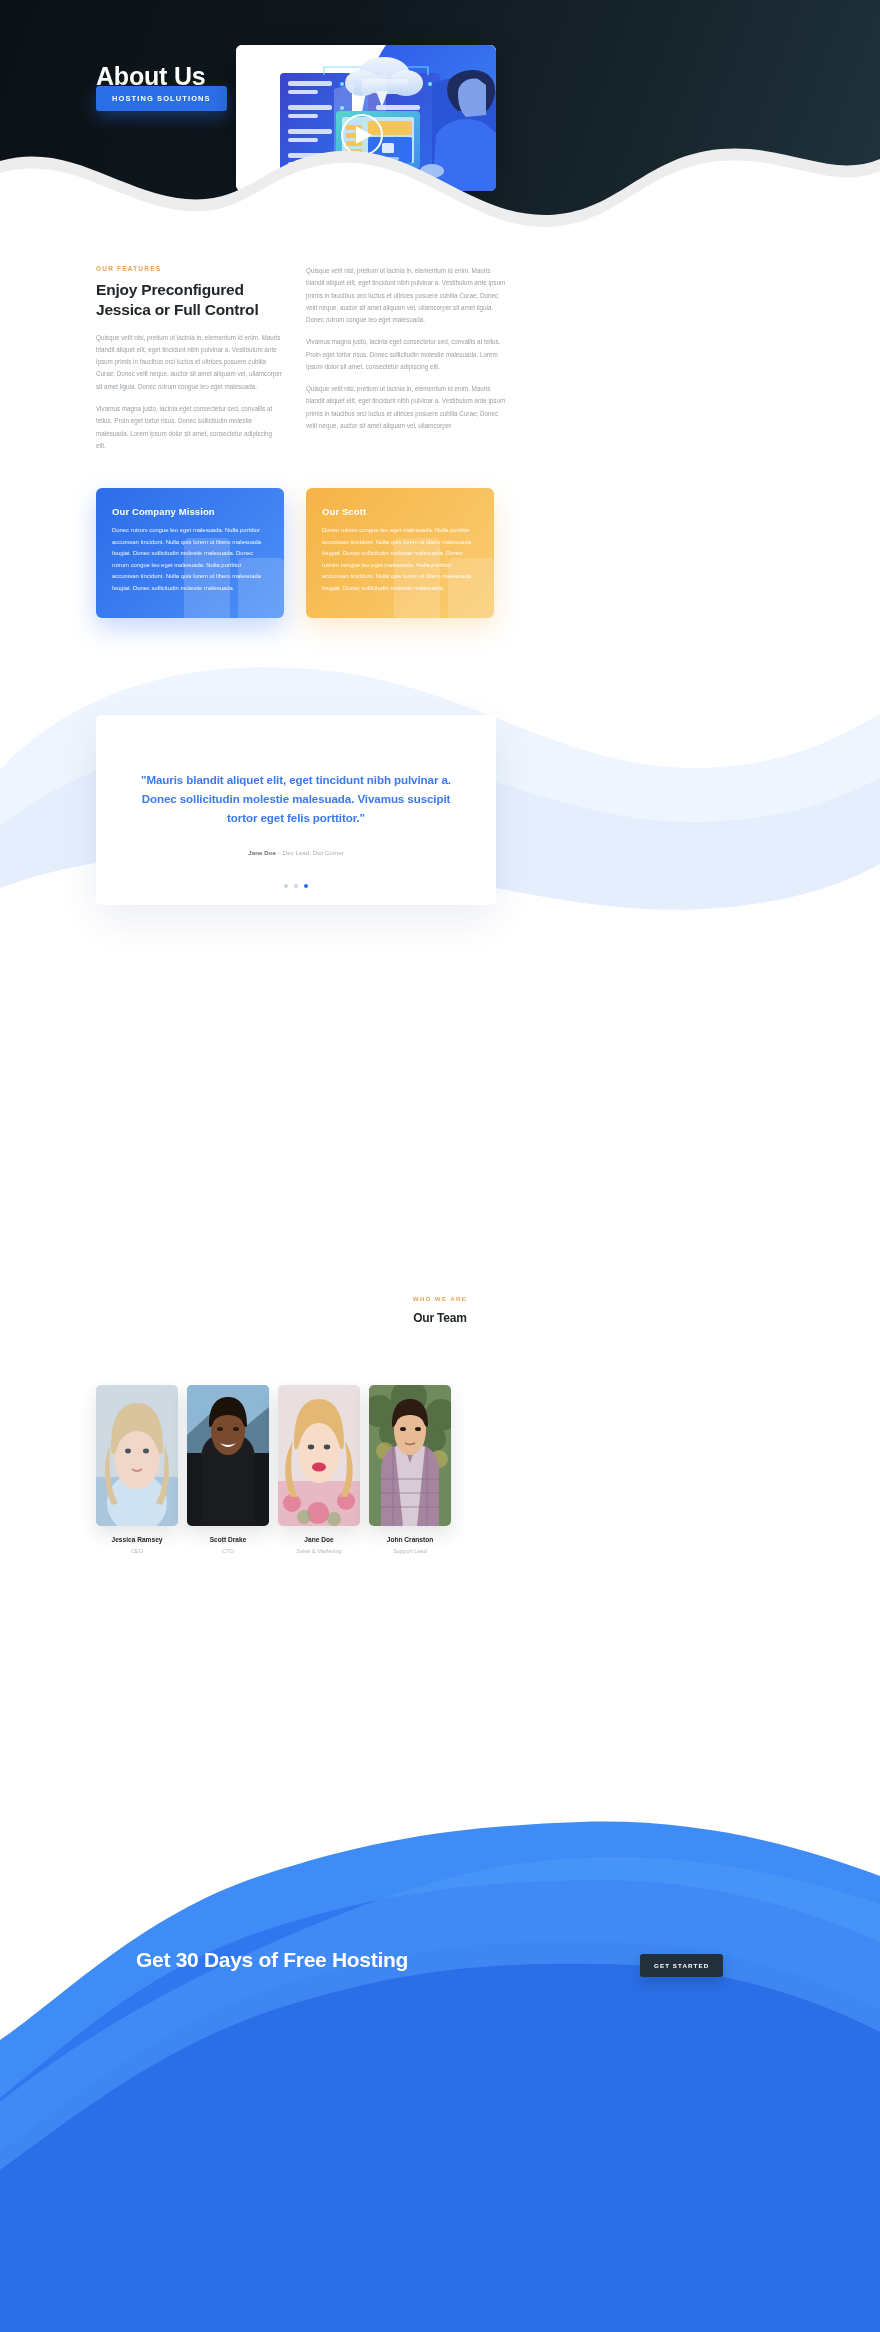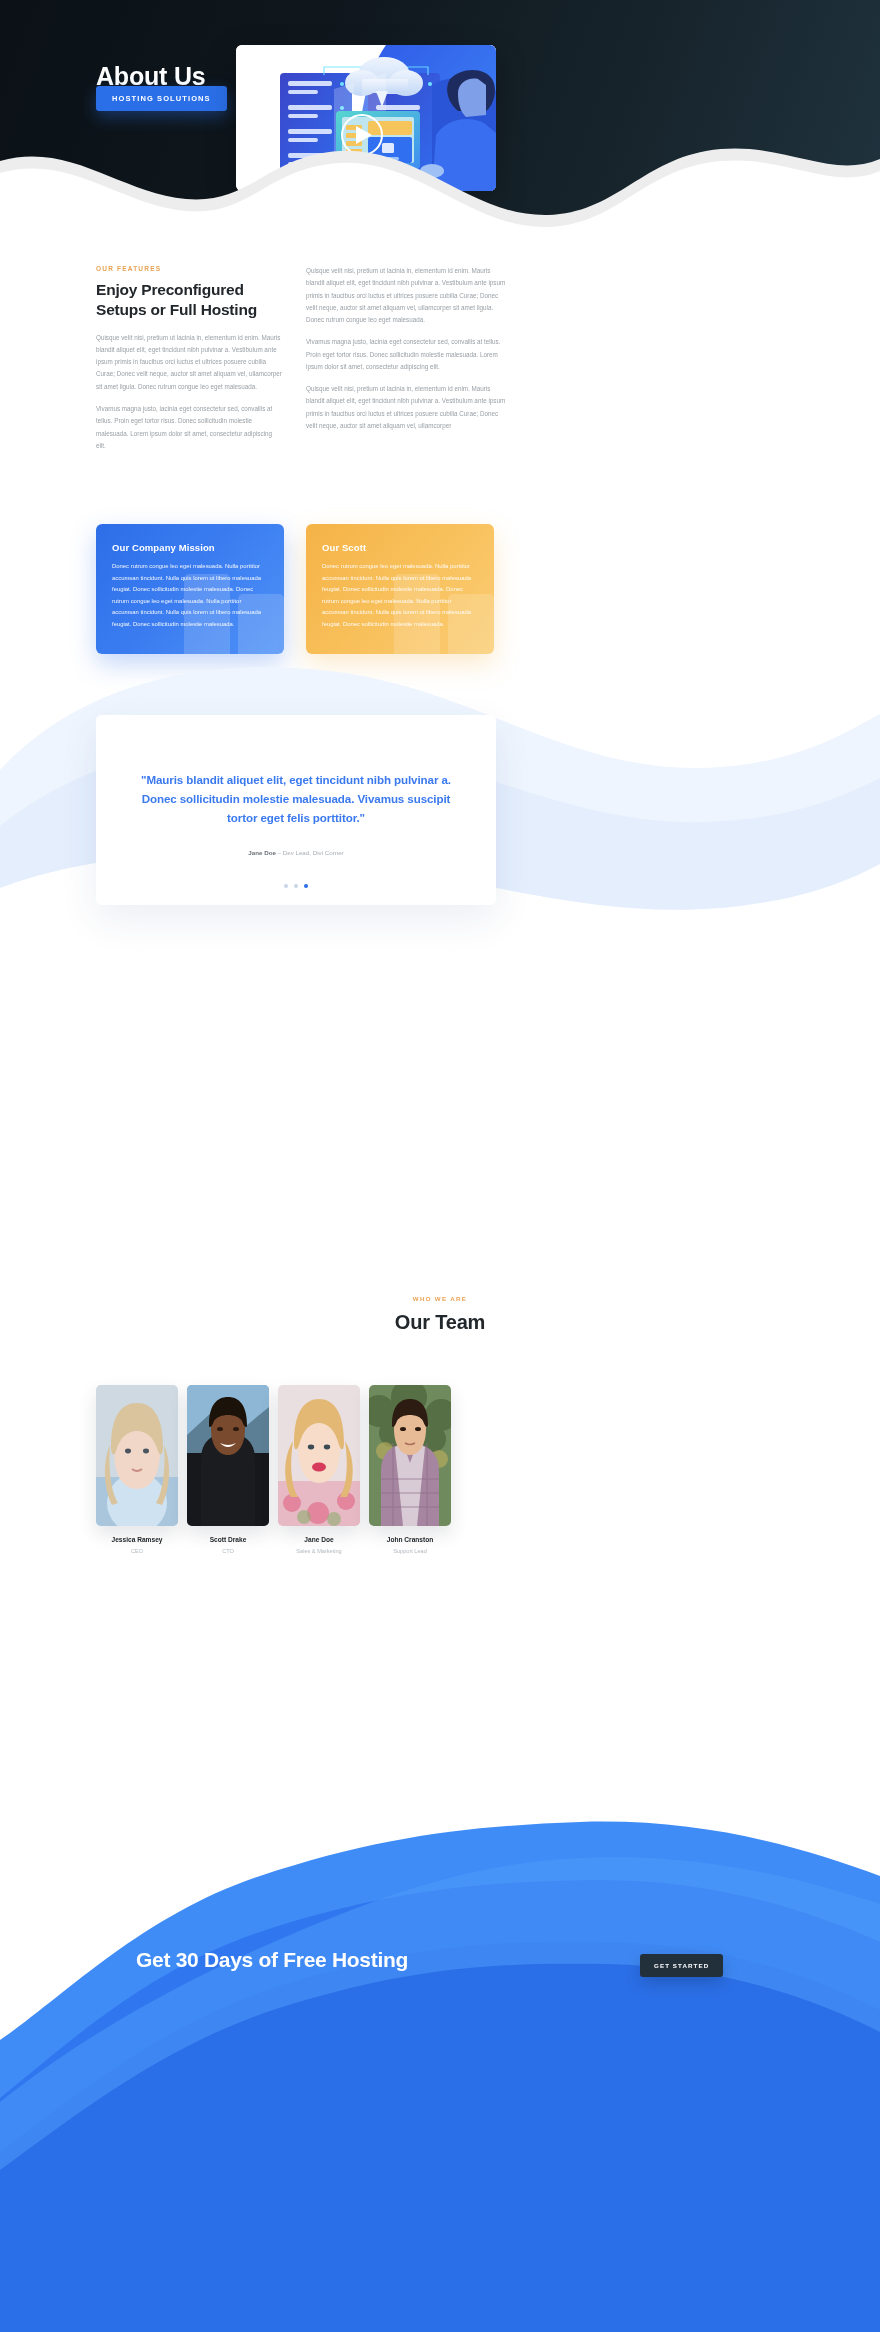--- a/index.html
+++ b/index.html
@@ -52,21 +52,21 @@
     letter-spacing: -0.2px; margin-bottom: 12px;
   }
   .body-p {
     font-size: 6.3px; line-height: 1.95; color: #9aa0a6; margin-bottom: 10px;
   }
 
   
   .cards { position: absolute; left: 0; top: 488px; width: 880px; height: 135px; }
   .card {
     position: absolute; top: 0; width: 188px; height: 130px;
-    border-radius: 6px; padding: 18px 16px 0 16px; overflow: hidden; margin-top: 36px;
+    border-radius: 6px; padding: 18px 16px 0 16px; overflow: hidden;
   }
   .card.mission {
     left: 96px;
     background: linear-gradient(130deg, #2d6ee8 0%, #3a7cf0 45%, #4e91f7 100%);
     box-shadow: 0 10px 26px rgba(45,110,232,0.28);
   }
   .card.vision {
     left: 306px;
     background: linear-gradient(130deg, #f5b347 0%, #f8c05b 50%, #fbcd74 100%);
     box-shadow: 0 10px 26px rgba(245,179,71,0.28);
@@ -106,21 +106,21 @@
   .dot { width: 4px; height: 4px; border-radius: 50%; background: #c9d6e8; }
   .dot.active { background: #2b6fe8; }
 
   
   .team { position: absolute; left: 0; top: 1295px; width: 880px; height: 420px; }
   .team-head { text-align: center; }
   .team-eyebrow {
     font-size: 6.2px; font-weight: 700; letter-spacing: 1.3px; color: #e8a252;
     text-transform: uppercase; margin-bottom: 9px;
   }
-  .team-title { font-size: 20px; font-weight: 700; color: #22272b; letter-spacing: -0.2px; }
+  .team-title { font-size: 12px; font-weight: 700; color: #22272b; letter-spacing: -0.2px; }
   .members { position: absolute; left: 96px; top: 90px; width: 688px; display: flex; gap: 9px; }
   .member { width: 82px; }
   .member-photo {
     width: 82px; height: 141px; border-radius: 5px; overflow: hidden; position: relative;
     box-shadow: 0 8px 18px rgba(30,40,60,0.12);
   }
   .member-name {
     margin-top: 10px; text-align: center; font-size: 6.6px; font-weight: 700; color: #22272b;
   }
   .member-role { margin-top: 5px; text-align: center; font-size: 5.6px; color: #b2b8be; }
@@ -275,21 +275,21 @@
 
     <svg class="hero-wave" viewBox="0 0 880 130" preserveAspectRatio="none">
       <path d="M0 54 C70 34 120 86 186 92 C250 98 268 48 340 44 C420 40 470 110 548 108 C614 106 640 56 706 44 C780 31 828 74 880 52 L880 130 L0 130 Z" fill="#ededed"></path>
       <path d="M0 66 C70 46 120 98 186 104 C250 110 268 60 340 56 C420 52 470 122 548 120 C614 118 640 68 706 56 C780 43 828 86 880 64 L880 130 L0 130 Z" fill="#ffffff"></path>
     </svg>
   </section>
 
   <section class="features">
     <div class="feat-left">
       <div class="eyebrow">OUR FEATURES</div>
-      <h2 class="feat-h2">Enjoy Preconfigured Setups or Full Hosting</h2>
+      <h2 class="feat-h2">Enjoy Preconfigured Jessica or Full Control</h2>
       <p class="body-p">Quisque velit nisi, pretium ut lacinia in, elementum id enim. Mauris blandit aliquet elit, eget tincidunt nibh pulvinar a. Vestibulum ante ipsum primis in faucibus orci luctus et ultrices posuere cubilia Curae; Donec velit neque, auctor sit amet aliquam vel, ullamcorper sit amet ligula. Donec rutrum congue leo eget malesuada.</p>
       <p class="body-p">Vivamus magna justo, lacinia eget consectetur sed, convallis at tellus. Proin eget tortor risus. Donec sollicitudin molestie malesuada. Lorem ipsum dolor sit amet, consectetur adipiscing elit.</p>
     </div>
     <div class="feat-right">
       <p class="body-p">Quisque velit nisi, pretium ut lacinia in, elementum id enim. Mauris blandit aliquet elit, eget tincidunt nibh pulvinar a. Vestibulum ante ipsum primis in faucibus orci luctus et ultrices posuere cubilia Curae; Donec velit neque, auctor sit amet aliquam vel, ullamcorper sit amet ligula. Donec rutrum congue leo eget malesuada.</p>
       <p class="body-p">Vivamus magna justo, lacinia eget consectetur sed, convallis at tellus. Proin eget tortor risus. Donec sollicitudin molestie malesuada. Lorem ipsum dolor sit amet, consectetur adipiscing elit.</p>
       <p class="body-p">Quisque velit nisi, pretium ut lacinia in, elementum id enim. Mauris blandit aliquet elit, eget tincidunt nibh pulvinar a. Vestibulum ante ipsum primis in faucibus orci luctus et ultrices posuere cubilia Curae; Donec velit neque, auctor sit amet aliquam vel, ullamcorper</p>
     </div>
   </section>
 

